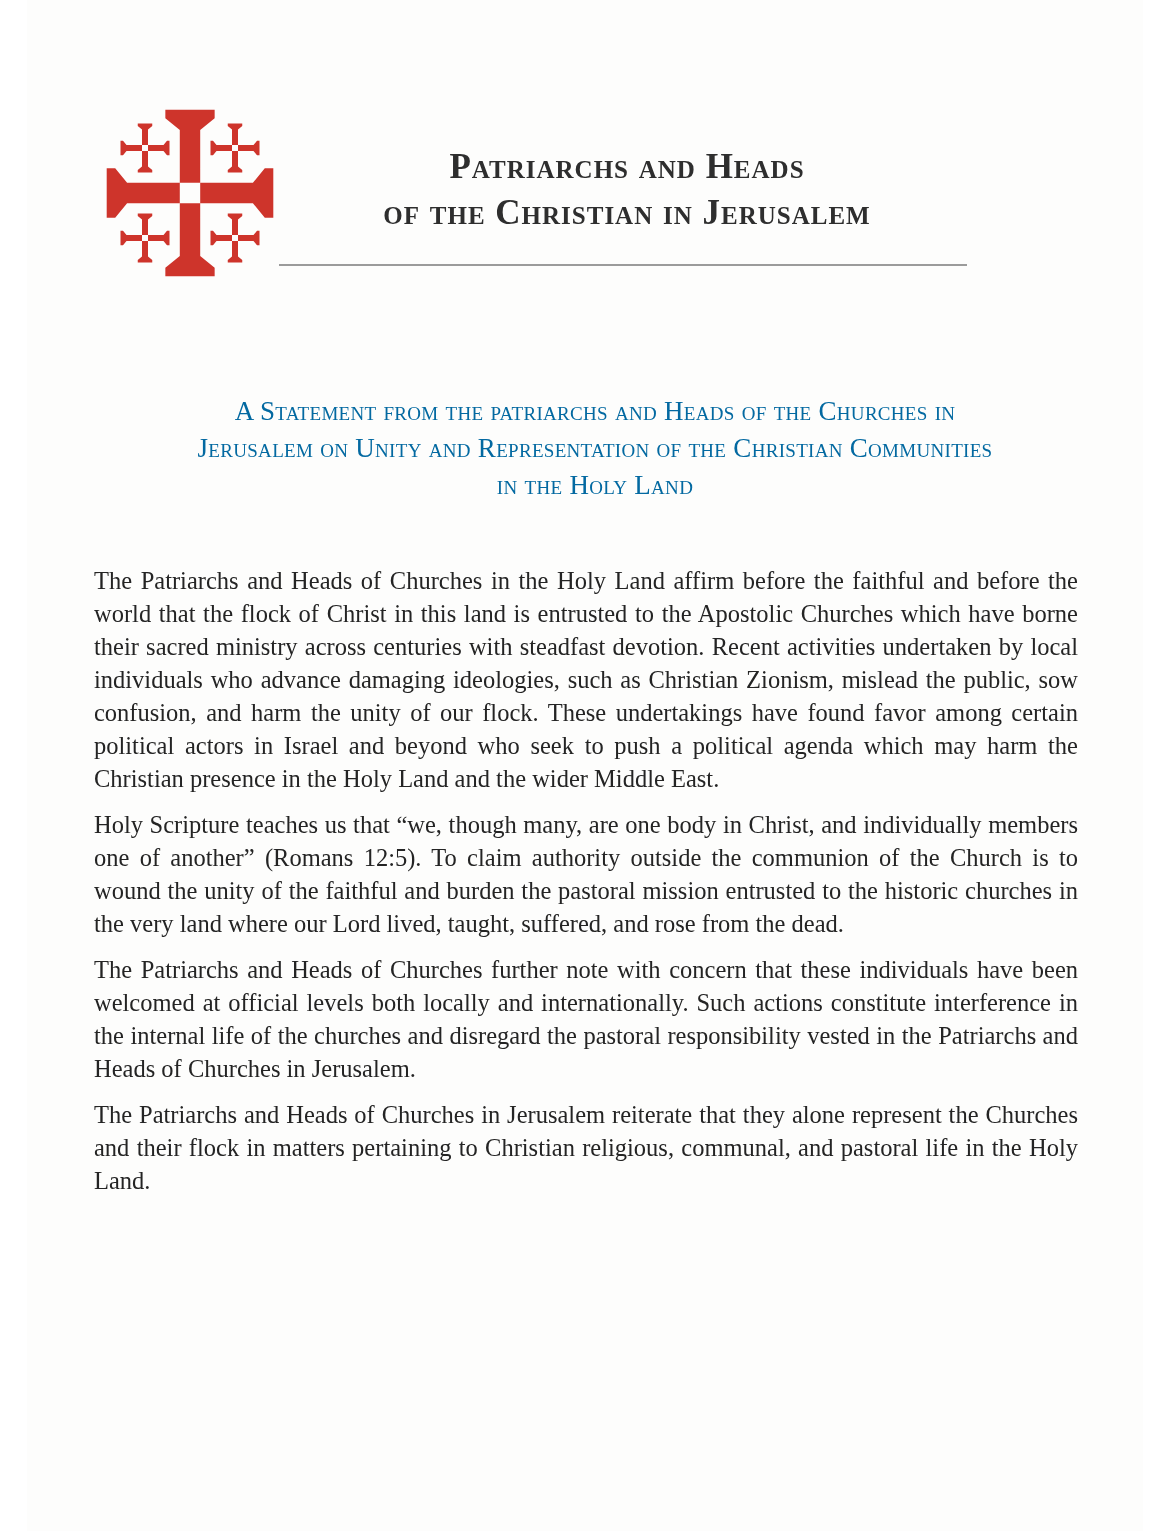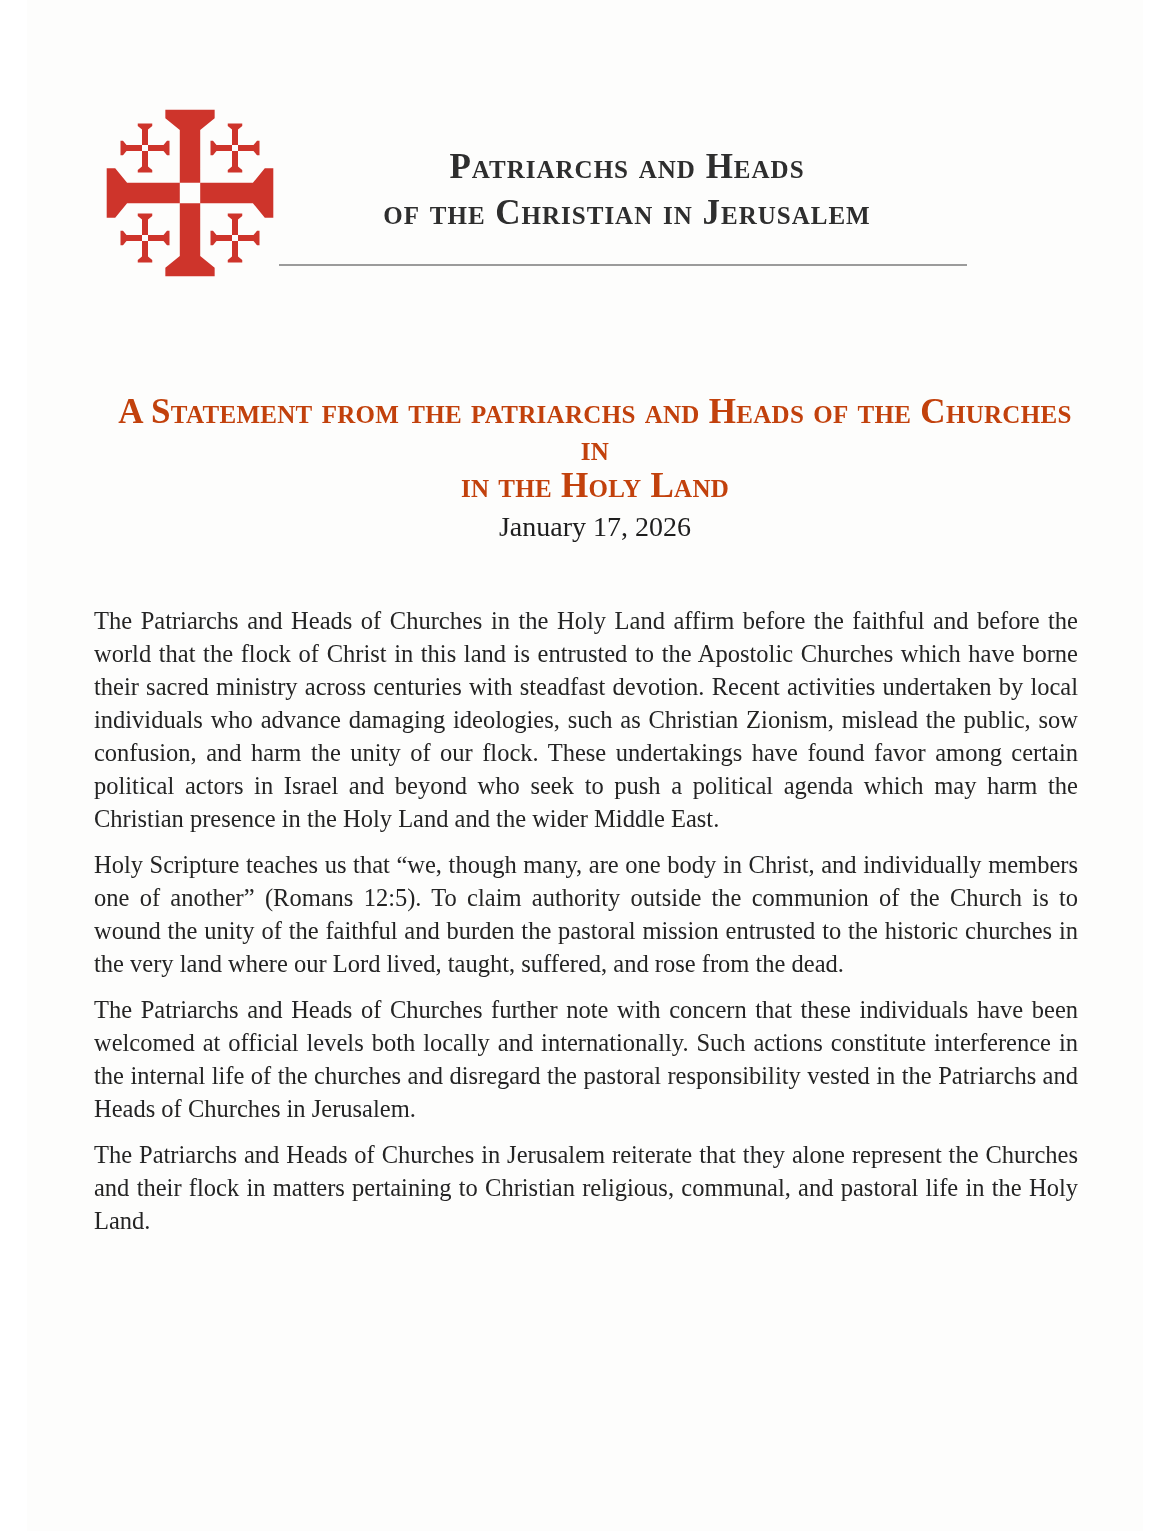--- a/index.html
+++ b/index.html
@@ -37,25 +37,25 @@
     position:absolute;left:252px;top:264px;width:688px;height:2px;
     background:var(--rule);
   }
   
   .title-block{
     padding:93px 65px 0 85px;
     text-align:center;
   }
   .statement-title{
     font-variant:small-caps;
-    font-weight:700;
-    font-size:35px;
+    font-weight:400;
+    font-size:27px;
     line-height:37px;
     letter-spacing:0.3px;
-    color:#c2410c;
+    color:#0369a1;
   }
   .statement-title .t-line{display:block;}
   .statement-date{
     margin-top:6px;
     font-size:28px;
     line-height:34px;
     font-weight:400;
     color:#1e1e1e;
   }
   
@@ -102,23 +102,23 @@
     <div class="org-name">
       <div>Patriarchs and Heads</div>
       <div>of the Christian in Jerusalem</div>
     </div>
     <div class="letterhead-rule"></div>
   </header>
 
   <section class="title-block">
     <h1 class="statement-title">
       <span class="t-line">A Statement from the patriarchs and Heads of the Churches in</span>
+      <span class="t-line">Jerusalem on Unity and Representation of the Christian Communities</span>
       <span class="t-line">in the Holy Land</span>
     </h1>
-    <div class="statement-date">January 17, 2026</div>
   </section>
 
   <main class="body-text">
     <p>The Patriarchs and Heads of Churches in the Holy Land affirm before the faithful and before the world that the flock of Christ in this land is entrusted to the Apostolic Churches which have borne their sacred ministry across centuries with steadfast devotion. Recent activities undertaken by local individuals who advance damaging ideologies, such as Christian Zionism, mislead the public, sow confusion, and harm the unity of our flock. These undertakings have found favor among certain political actors in Israel and beyond who seek to push a political agenda which may harm the Christian presence in the Holy Land and the wider Middle East.</p>
     <p>Holy Scripture teaches us that “we, though many, are one body in Christ, and individually members one of another” (Romans 12:5). To claim authority outside the communion of the Church is to wound the unity of the faithful and burden the pastoral mission entrusted to the historic churches in the very land where our Lord lived, taught, suffered, and rose from the dead.</p>
     <p>The Patriarchs and Heads of Churches further note with concern that these individuals have been welcomed at official levels both locally and internationally. Such actions constitute interference in the internal life of the churches and disregard the pastoral responsibility vested in the Patriarchs and Heads of Churches in Jerusalem.</p>
     <p>The Patriarchs and Heads of Churches in Jerusalem reiterate that they alone represent the Churches and their flock in matters pertaining to Christian religious, communal, and pastoral life in the Holy Land.</p>
   </main>
 
 </div>

